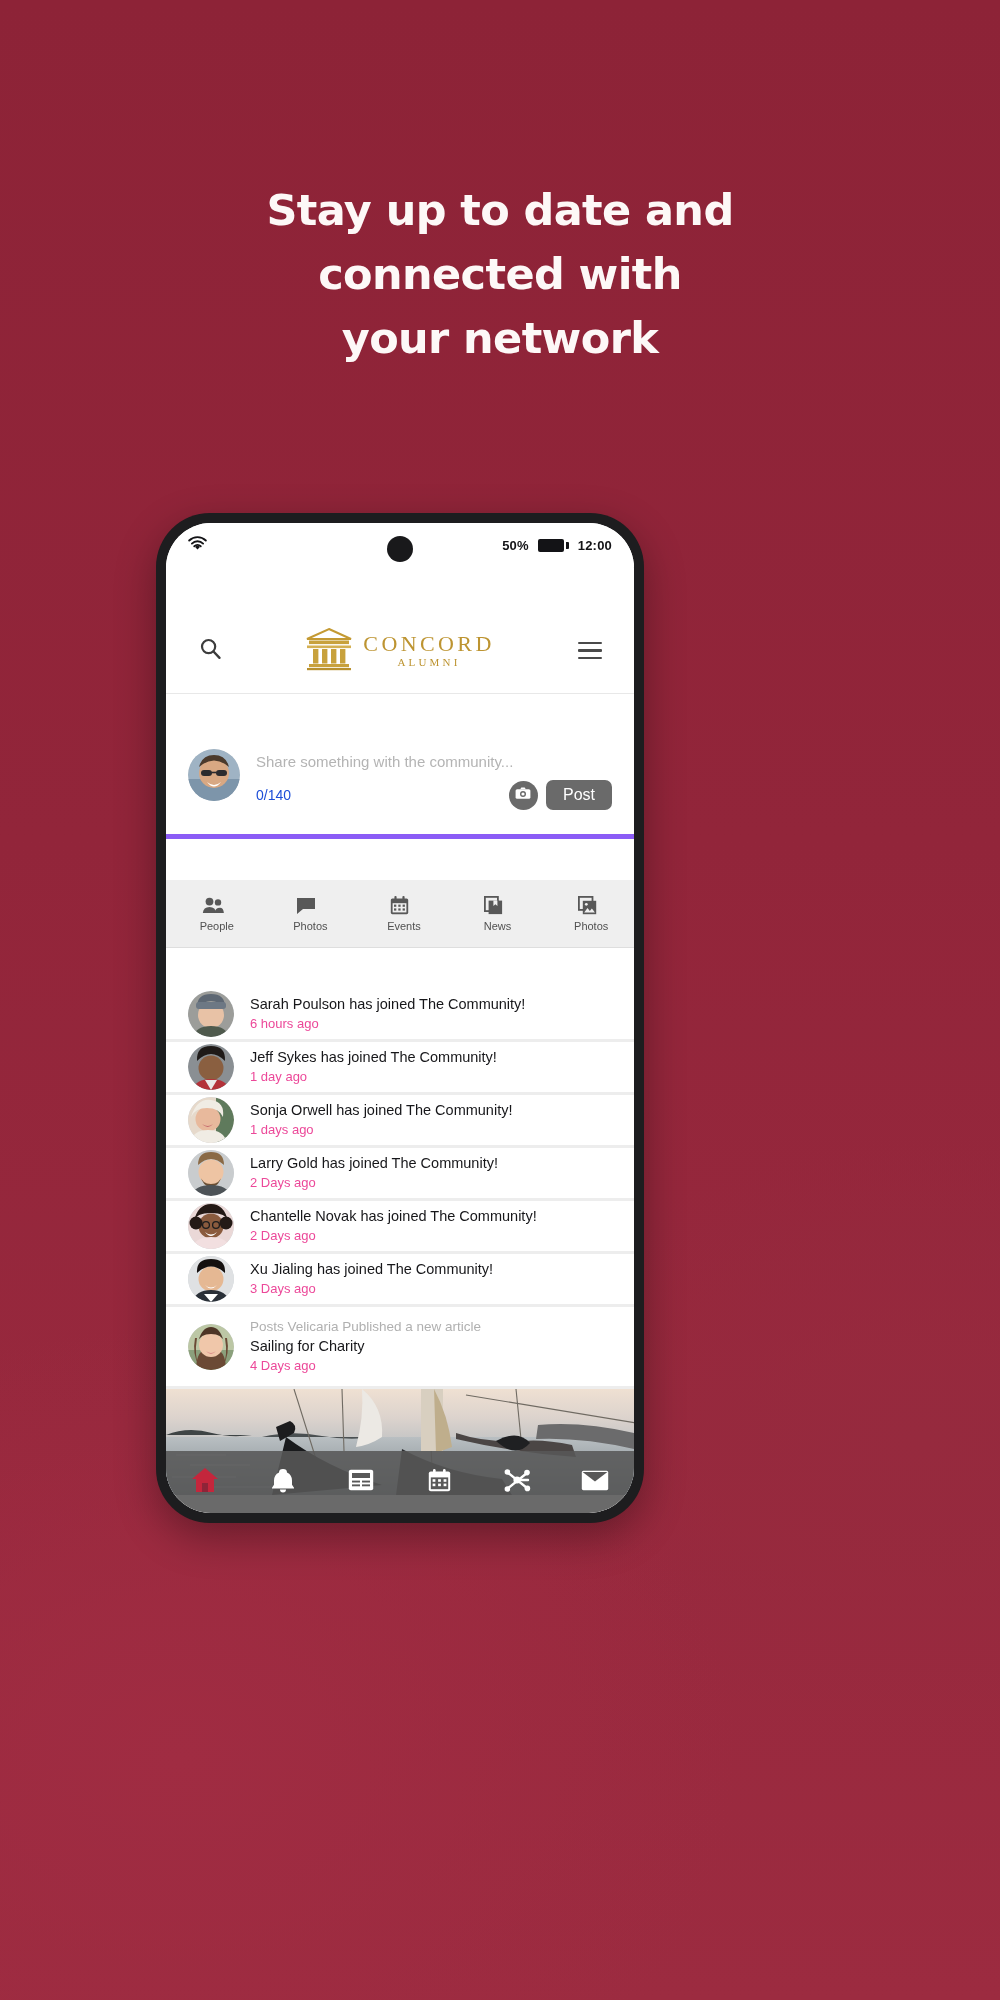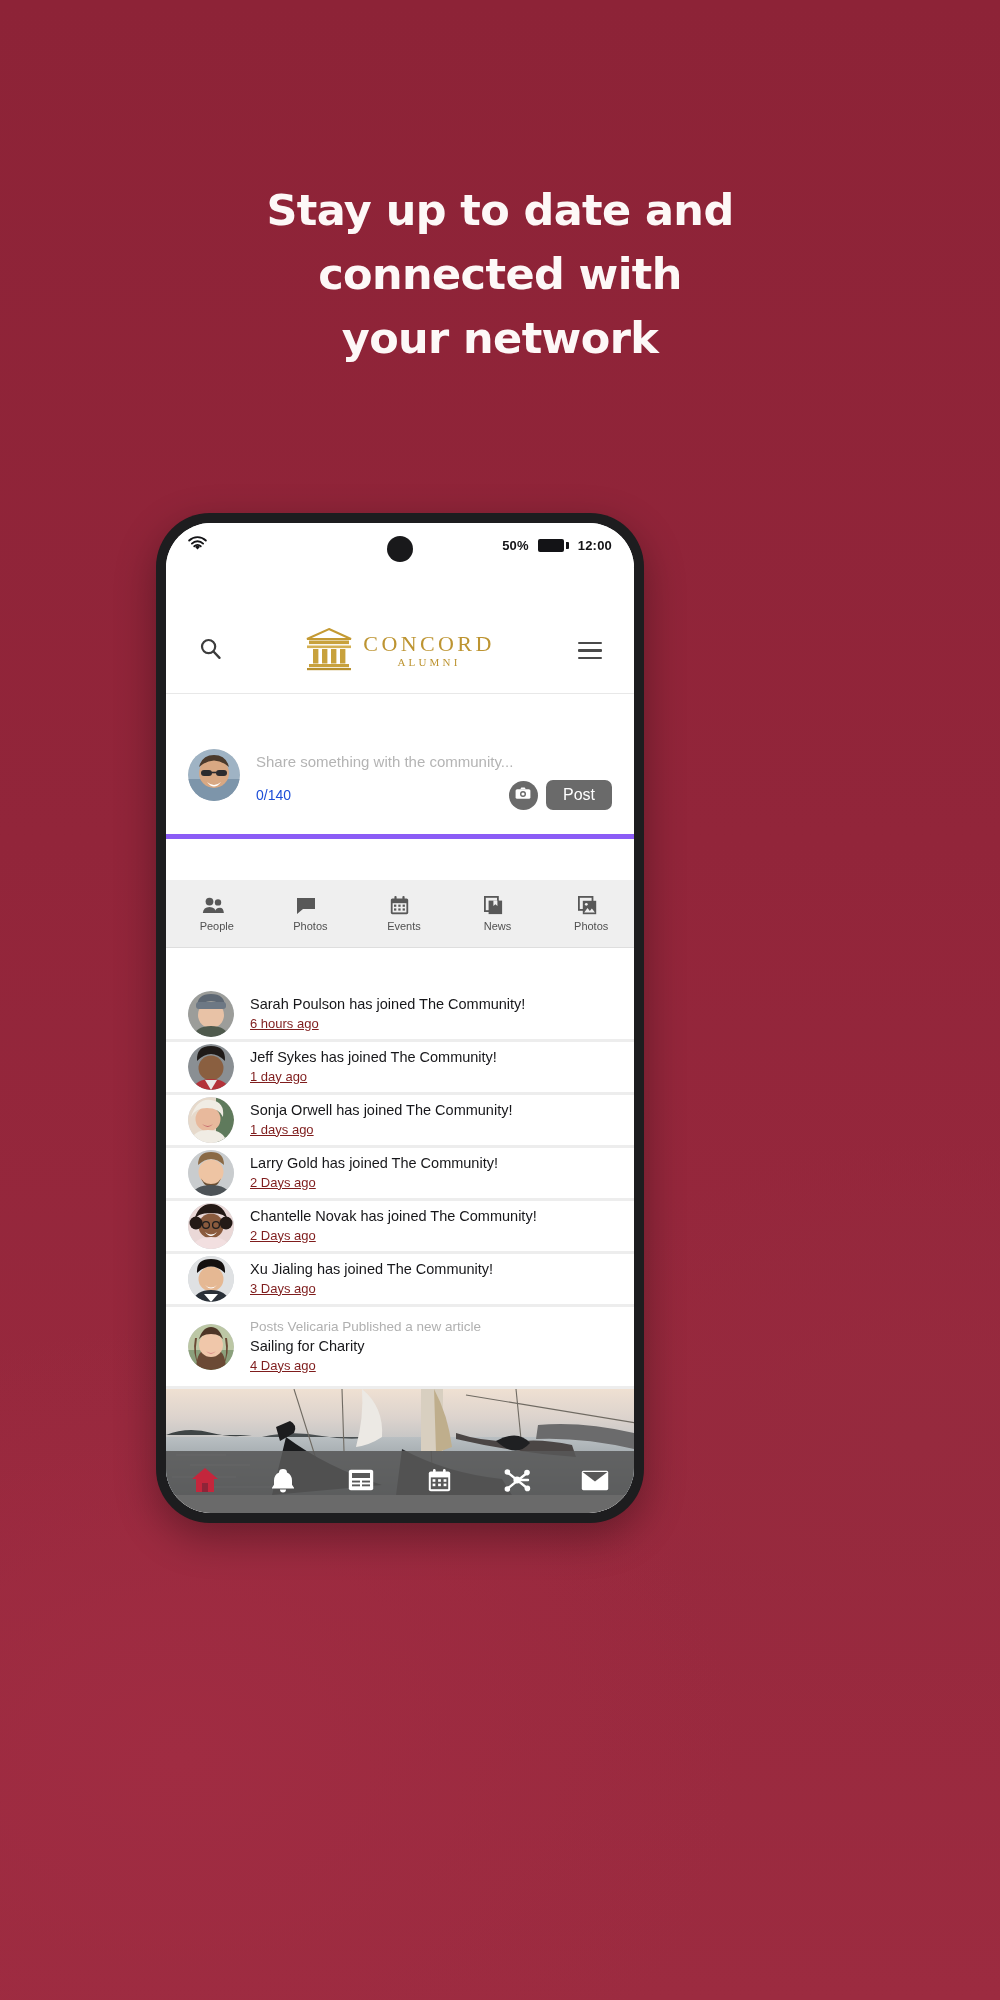--- a/index.html
+++ b/index.html
@@ -242,21 +242,21 @@
   .feed-avatar {
     flex: 0 0 46px;
     width: 46px; height: 46px;
     border-radius: 50%;
     overflow: hidden;
     background: #d2d6da;
   }
   .feed-avatar svg { display: block; width: 100%; height: 100%; }
   .feed-text { margin-left: 16px; display: flex; flex-direction: column; }
   .feed-title { font-size: 14.5px; color: #17171a; line-height: 1.35; }
-  .feed-time { font-size: 13px; color: #7f1d1d; line-height: 1.4; text-decoration: underline; }
+  .feed-time { font-size: 13px; color: #ec4899; line-height: 1.4; }
   .feed-pre { font-size: 13.5px; color: #b0b0b0; line-height: 1.35; }
   .feed-headline { font-size: 14.5px; color: #17171a; line-height: 1.4; }
 
   
   .article-photo {
     height: 106px;
     width: 100%;
     position: relative;
     overflow: hidden;
     background: linear-gradient(180deg, #e7dfd6 0%, #cfc7c0 46%, #9aa1a6 47%, #7d868c 100%);

